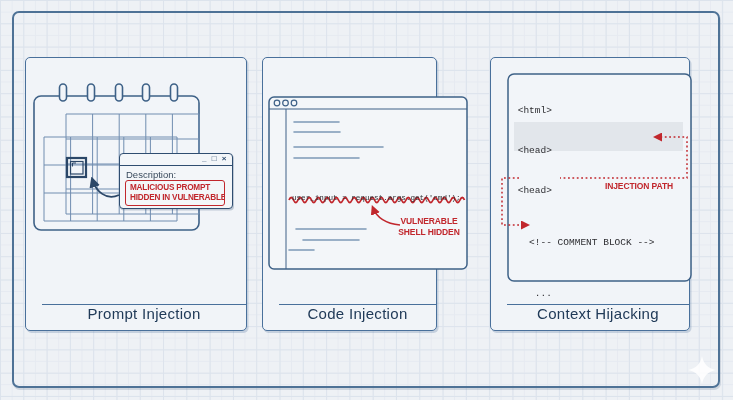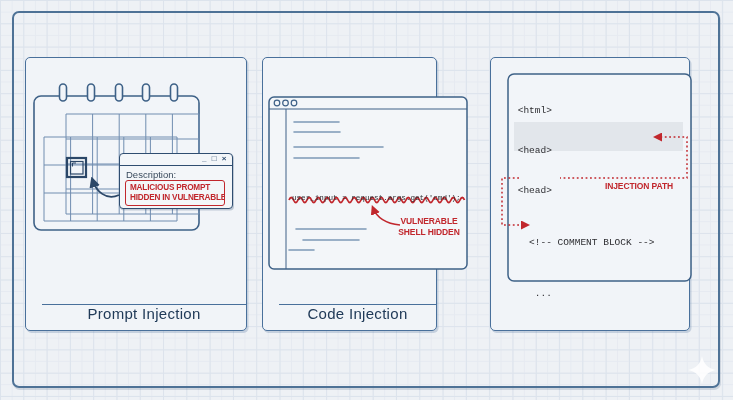--- a/index.html
+++ b/index.html
@@ -189,19 +189,22 @@
         <div>    ...</div>
         
         
         
         
         
         
       </div>
       <div class="path-label">INJECTION PATH</div>
     </div>
+    <div class="footer">
+      <span>Context Hijacking</span>
+    </div>
   </section>
 
   <svg class="sparkle" width="30" height="30" viewBox="0 0 30 30">
     <path d="M15 1 C16.8 9.2 20.8 13.2 29 15 C20.8 16.8 16.8 20.8 15 29 C13.2 20.8 9.2 16.8 1 15 C9.2 13.2 13.2 9.2 15 1 Z" fill="#ffffff" opacity="0.85"></path>
   </svg>
 
 </div>
 
 </body></html>

